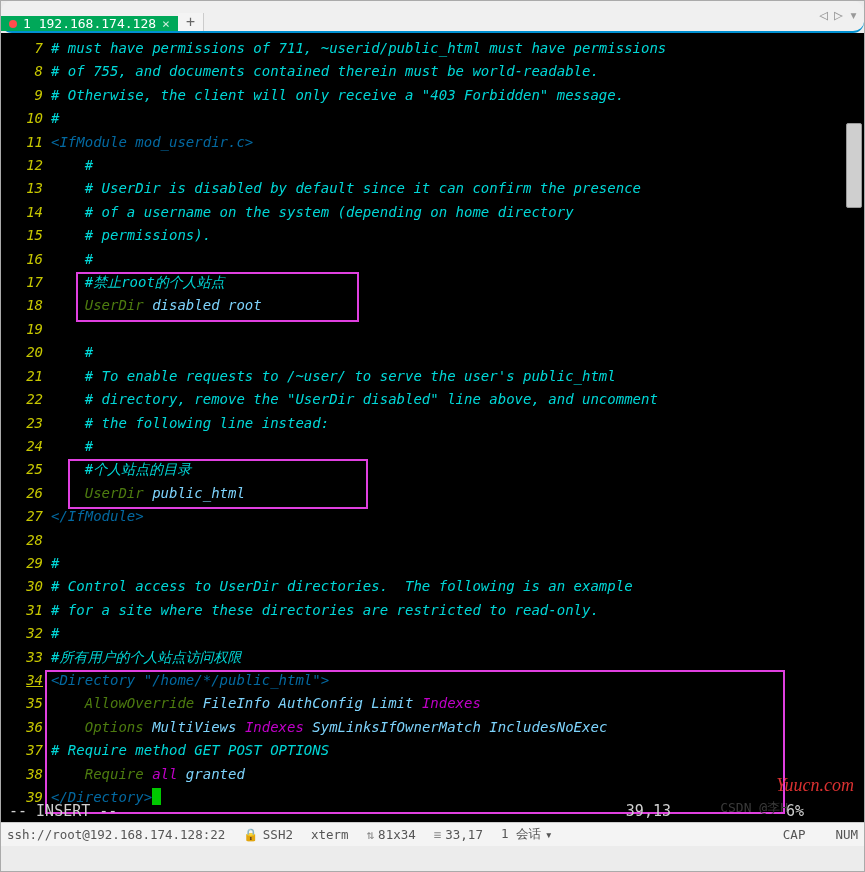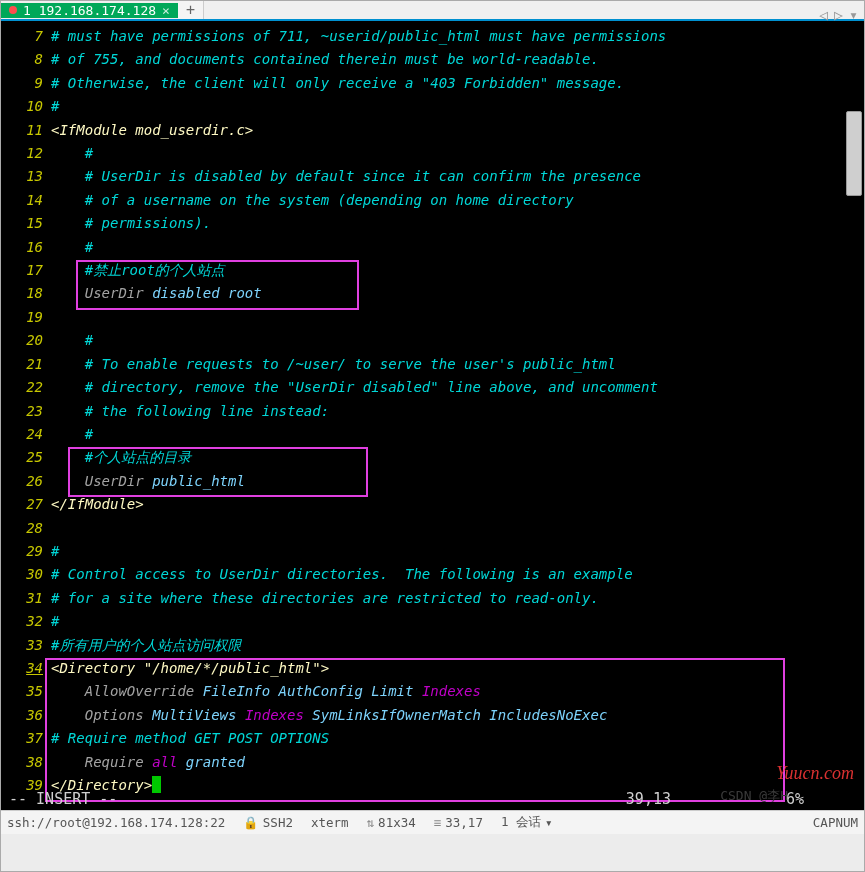--- a/index.html
+++ b/index.html
@@ -7,26 +7,27 @@
     font-family: "Consolas", "DejaVu Sans Mono", monospace;
     font-size: 15px;
     background: #ececec;
     width: 865px;
     height: 872px;
     overflow: hidden;
     position: relative;
     border: 1px solid #aaa;
   }
   .tabbar {
-    height: 20px;
+    height: 32px;
     background: #f0f0f0;
     border-bottom: 2px solid #0090d0;
     display: flex;
-    align-items: center;
+    align-items: flex-end;
     position: relative;
+    border-radius: 11px;
   }
   .tab {
     display: flex;
     align-items: center;
     background: #00a859;
     color: #fff;
     padding: 0 8px;
     gap: 6px;
     font-size: 13px;
   }
@@ -70,22 +71,22 @@
   }
   .ln {
     display: inline-block;
     width: 38px;
     text-align: right;
     color: #c8c800;
     padding-right: 8px;
   }
   .ln-cur { text-decoration: underline; }
   .cm { color: #00d7d7; }
-  .st { color: #fef9c3; }
-  .kw { color: #a3a3a3; }
+  .st { color: #0369a1; }
+  .kw { color: #4d7c0f; }
   .id { color: #c000c8; margin-top: 36px; }
   .wh { color: #7dd3fc; }
   .row { position: relative; }
   .box1 {
     position: absolute;
     border: 2px solid #e040e0;
     pointer-events: none;
   }
   .status-vim {
     position: absolute;
@@ -132,21 +133,21 @@
     align-items: center;
     font-size: 12.5px;
     color: #555;
     padding: 0 6px;
     gap: 18px;
   }
   .bottombar .seg { display: flex; align-items: center; gap: 4px; }
   .lock { color: #d4a017; }
   .updown::before { content: "⇅"; color: #888; }
   .grip::before { content: "≡"; color: #888; }
-  .right { margin-left: auto; display: flex; gap: 0; align-items: center; }
+  .right { margin-left: auto; display: flex; gap: 30px; align-items: center; }
 </style>
 </head>
 <body>
 
 <div class="tabbar">
   <div class="tab">
     <span class="tab-dot"></span>
     <span>1 192.168.174.128</span>
     <span class="tab-close">×</span>
   </div>

